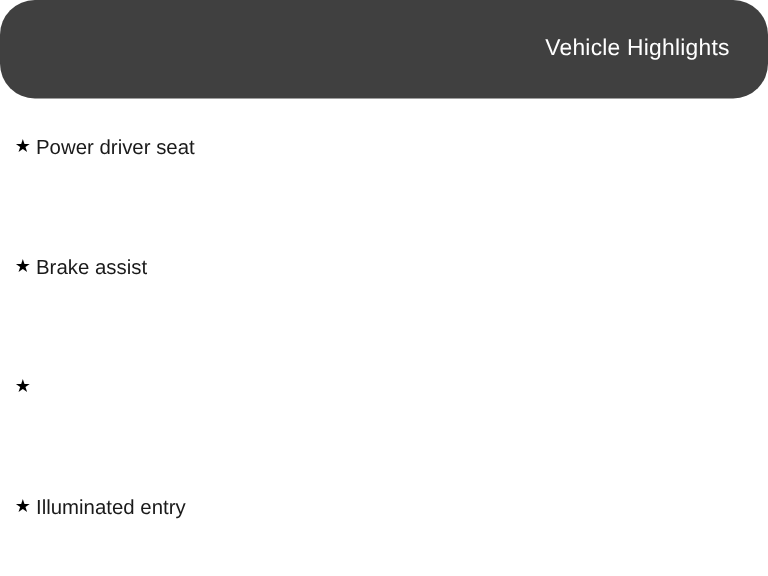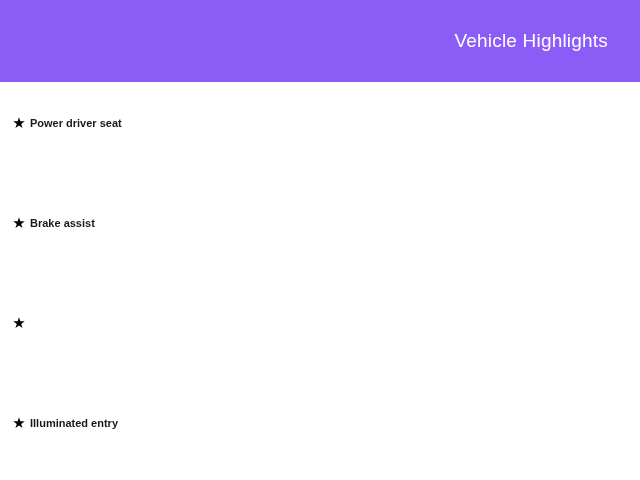--- a/index.html
+++ b/index.html
@@ -16,25 +16,26 @@
   .page {
     position: relative;
     width: 640px;
     height: 480px;
     background: #ffffff;
   }
   .header {
     box-sizing: border-box;
     width: 100%;
     height: 82px;
-    background: #8b5cf6;
+    background: #404040;
     display: flex;
     align-items: center;
     justify-content: flex-end;
     padding-right: 32px;
+    border-radius: 29px;
   }
   .header-title {
     color: #ffffff;
     font-size: 19px;
     font-weight: 400;
     letter-spacing: 0.2px;
     line-height: 1;
     padding-bottom: 2px;
   }
   .highlights {
@@ -52,23 +53,23 @@
   .bullet-star {
     color: #000000;
     font-size: 15px;
     line-height: 22px;
     width: 22px;
     text-align: center;
     flex: 0 0 22px;
   }
   .highlight-label {
     color: #1a1a1a;
-    font-size: 11px;
+    font-size: 17px;
     line-height: 22px;
-    font-weight: 700;
+    font-weight: 400;
   }
 </style>
 </head>
 <body>
 
 <div class="page">
 
   <div class="header">
     <div class="header-title">Vehicle Highlights</div>
   </div>

